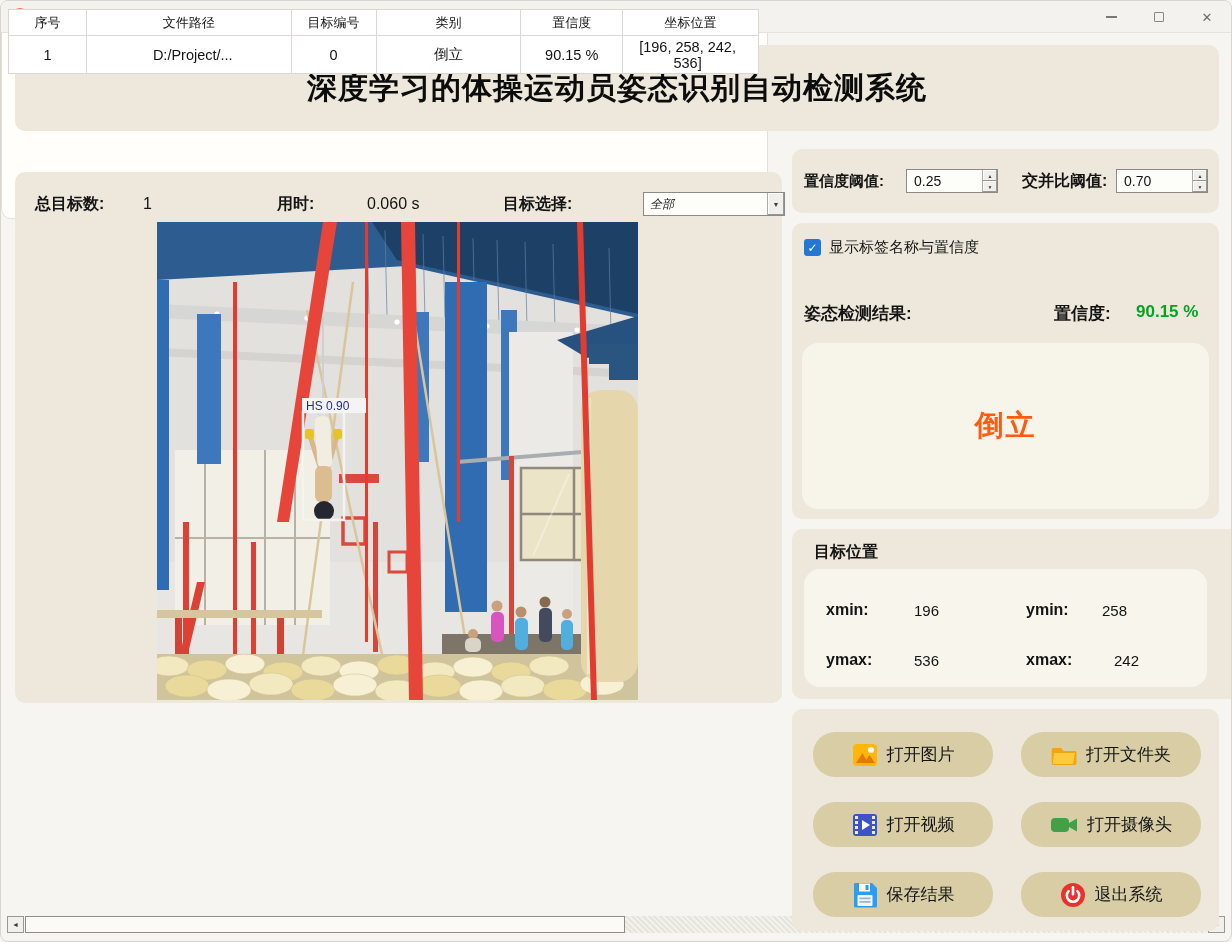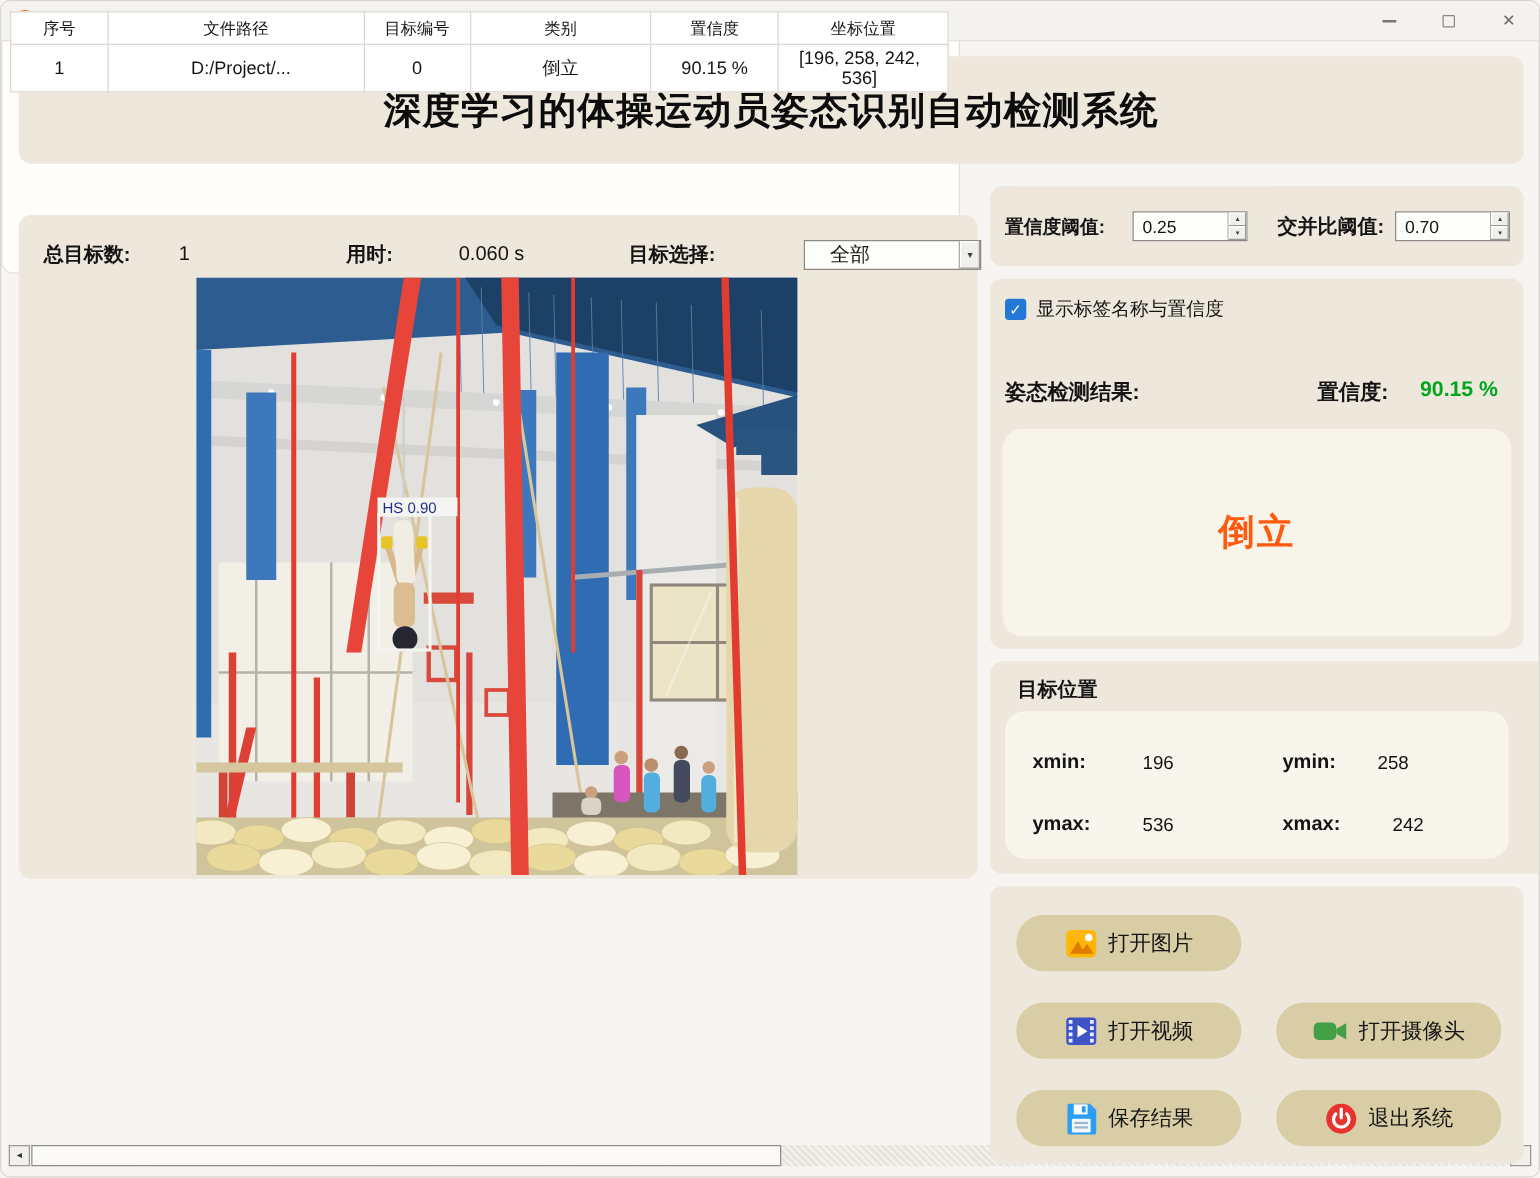--- a/index.html
+++ b/index.html
@@ -29,21 +29,21 @@
     display:flex; align-items:center; justify-content:center; }
   .main-title { font-size:30px; font-weight:bold; color:#0c0c0c; letter-spacing:1px; }
 
   
   .stats-panel { left:14px; top:148px; width:767px; height:64px;margin-top:23px; }
   .stats-panel .lbl, .thr-panel .lbl { position:absolute; top:0; height:64px;
     display:flex; align-items:center; font-weight:bold; font-size:16px; }
   .stats-panel .val { position:absolute; top:0; height:64px; display:flex; align-items:center; font-size:16px; }
   .combo { position:absolute; left:628px; top:20px; width:142px; height:24px;
     background:#fdfdfa; border:1px solid #8c8a86; display:flex; align-items:center; }
-  .combo-text { flex:1; font-size:16px; padding-left:20px; }
+  .combo-text { flex:1; font-size:12px; padding-left:6px;font-style:italic; }
   .combo-btn { width:17px; height:100%; background:#f1efeb; border-left:1px solid #aeaca8;
     display:flex; align-items:center; justify-content:center; font-size:7px; color:#3c3c3c;
     box-shadow:inset -1px -1px 0 #9a9894, inset 1px 1px 0 #ffffff; }
 
   .thr-panel { left:791px; top:148px; width:427px; height:64px; }
   .spin { position:absolute; top:20px; height:24px; width:92px; background:#fdfdfa;
     border:1px solid #8c8a86; display:flex; }
   .spin-val { flex:1; font-size:14px; display:flex; align-items:center; padding-left:7px; }
   .spin-btns { width:15px; display:flex; flex-direction:column; border-left:1px solid #aeaca8; }
   .spin-b { flex:1; background:#f1efeb; display:flex; align-items:center; justify-content:center;
@@ -382,20 +382,27 @@
   <div class="act-btn" style="left:21px; top:23px">
     <svg width="26" height="26" viewBox="0 0 26 26">
       <rect x="1" y="2" width="24" height="22" rx="4" fill="#ffb50a"></rect>
       <circle cx="19" cy="8" r="3" fill="#ffffff"></circle>
       <polygon points="4,21 10.5,11 16,21" fill="#e07b00"></polygon>
       <polygon points="12,21 17.5,13 23,21" fill="#e07b00"></polygon>
     </svg>
     <span>打开图片</span>
   </div>
 
+  <div class="act-btn" style="left:229px; top:23px">
+    <svg width="26" height="26" viewBox="0 0 26 26">
+      <path d="M2 6 h8 l2.5 3 H24 a1.5 1.5 0 0 1 1.5 1.5 V21 a2 2 0 0 1 -2 2 H2.5 A1.8 1.8 0 0 1 .7 21 V7.3 A1.4 1.4 0 0 1 2 6 Z" fill="#f2a50c"></path>
+      <path d="M3 11 h21 l-2 11 H1.8 Z" fill="#ffc93e"></path>
+    </svg>
+    <span>打开文件夹</span>
+  </div>
 
   <div class="act-btn" style="left:21px; top:93px">
     <svg width="26" height="26" viewBox="0 0 26 26">
       <rect x="1" y="2" width="24" height="22" rx="3" fill="#3d53c6"></rect>
       <g fill="#e8ecff">
         <rect x="3" y="4" width="3" height="3"></rect>
           <rect x="3" y="9" width="3" height="3"></rect>
         <rect x="3" y="14" width="3" height="3"></rect>
           <rect x="3" y="19" width="3" height="3"></rect>
         <rect x="20" y="4" width="3" height="3"></rect>

